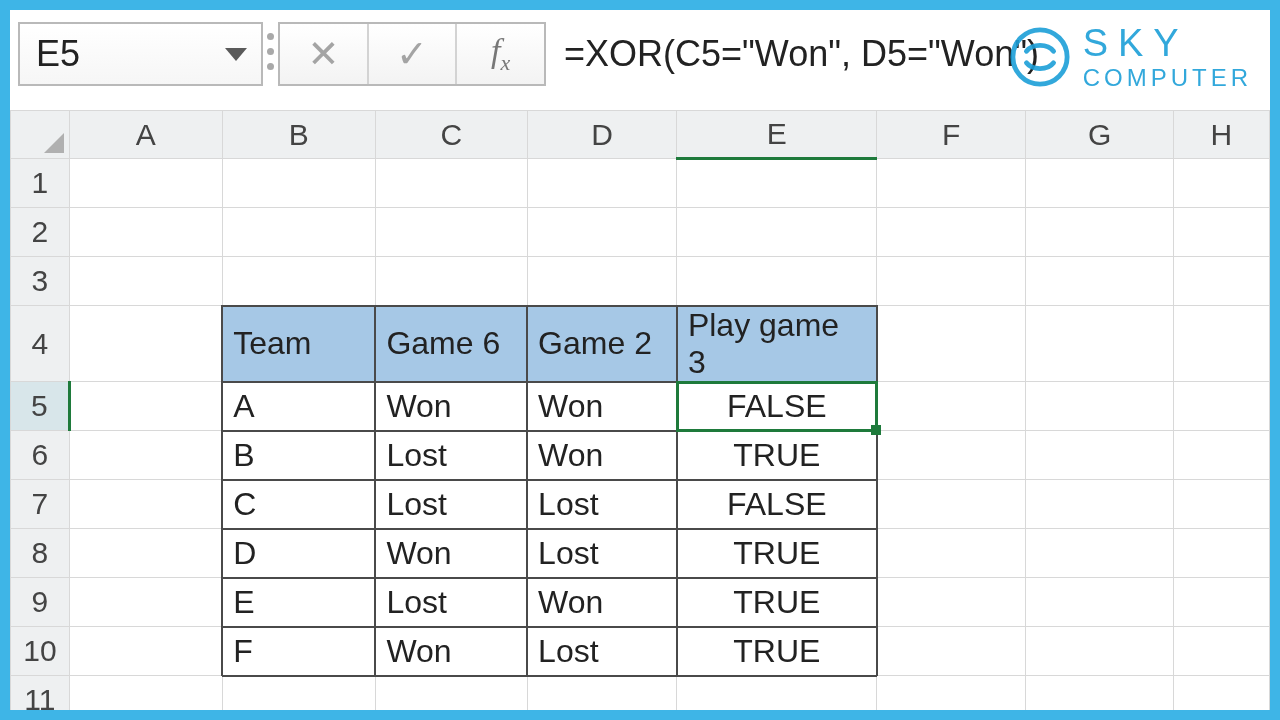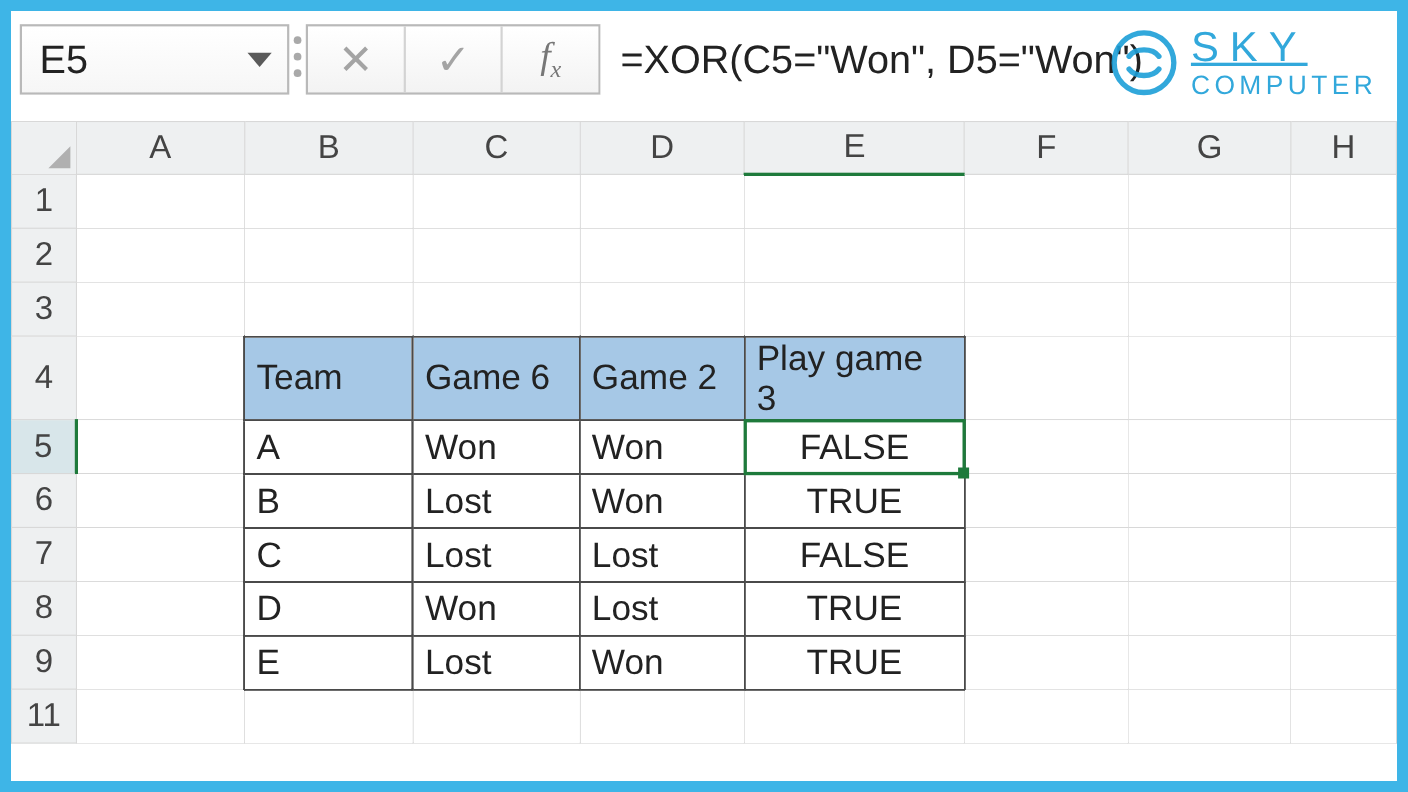--- a/index.html
+++ b/index.html
@@ -74,21 +74,21 @@
     position: absolute; top: 14px; right: 18px;
     display: flex; align-items: center; gap: 12px;
     opacity: 0.9;
   }
   .logo-mark {
     width: 62px; height: 62px;
     color: #1c9fd8;
     display: flex; align-items: center; justify-content: center;
   }
   .logo-text { display: flex; flex-direction: column; line-height: 1; }
-  .logo-line1 { font-size: 38px; letter-spacing: 10px; font-weight: 500; color: #1c9fd8; text-decoration: underline; }
+  .logo-line1 { font-size: 38px; letter-spacing: 10px; font-weight: 500; color: #1c9fd8; }
   .logo-line2 { font-size: 24px; letter-spacing: 4px; color: #1c9fd8; margin-top: 4px; }
 
   
   .grid {
     position: absolute; top: 100px; left: 0; right: 0; bottom: 0;
     overflow: hidden;
   }
   table.sheet { border-collapse: collapse; width: 100%; }
   table.sheet th, table.sheet td {
     border: 1px solid #d8d8d8;
@@ -342,20 +342,31 @@
         <td class="cell"></td>
         <td class="cell tbody">E</td>
         <td class="cell tbody">Lost</td>
         <td class="cell tbody">Won</td>
         <td class="cell tbody center">TRUE</td>
         <td class="cell"></td>
             <td class="cell"></td>
             <td class="cell"></td>
       </tr>
 
+      <tr>
+        <th class="rowhdr">10</th>
+        <td class="cell"></td>
+        <td class="cell tbody">F</td>
+        <td class="cell tbody">Won</td>
+        <td class="cell tbody">Lost</td>
+        <td class="cell tbody center">TRUE</td>
+        <td class="cell"></td>
+            <td class="cell"></td>
+            <td class="cell"></td>
+      </tr>
 
       <tr>
         <th class="rowhdr">11</th>
         <td class="cell"></td>
             <td class="cell"></td>
             <td class="cell"></td>
             <td class="cell"></td>
             <td class="cell"></td>
             <td class="cell"></td>
             <td class="cell"></td>

